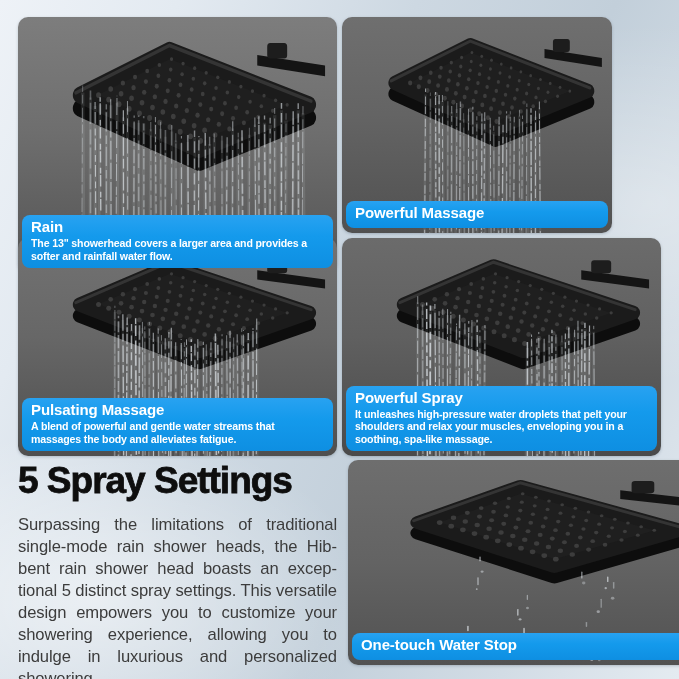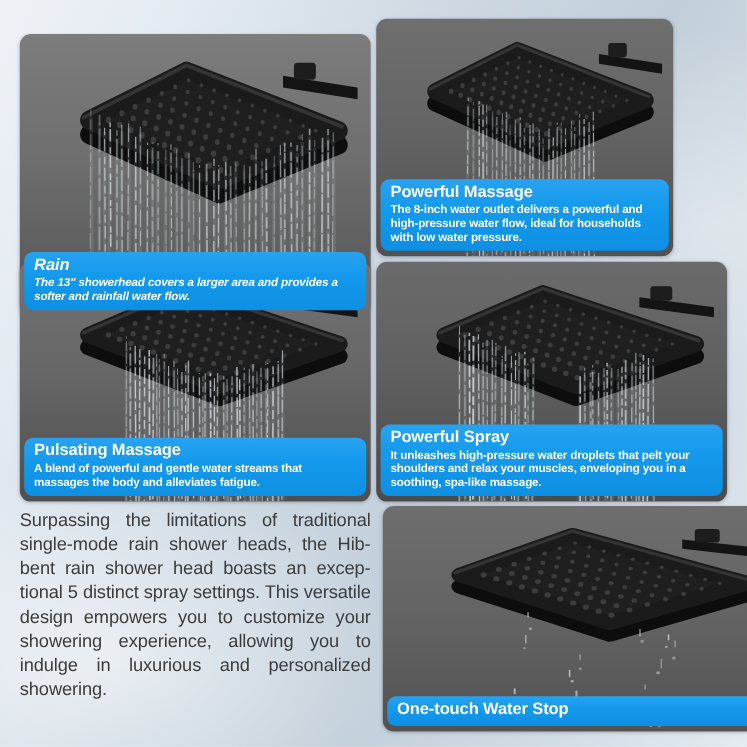--- a/index.html
+++ b/index.html
@@ -9,21 +9,21 @@
     background:
       radial-gradient(ellipse 420px 260px at 14% 88%, rgba(255,255,255,.55), rgba(255,255,255,0) 65%),
       radial-gradient(ellipse 500px 300px at 96% 30%, rgba(255,255,255,.35), rgba(255,255,255,0) 60%),
       linear-gradient(115deg,#eef2f7 0%,#e3eaf1 18%,#cdd8e2 42%,#c2cfda 62%,#d2dce5 82%,#e4ebf1 100%);
   }
   .panel{
     position:absolute;border-radius:10px;overflow:hidden;
     box-shadow:0 1px 3px rgba(40,60,80,.25);
   }
   .panel svg{position:absolute;inset:0;width:100%;height:100%;display:block;}
-  .p1{left:18px;top:31px;width:319px;height:256px;background:linear-gradient(180deg,#7d7d7d 0%,#6e6e6e 45%,#545454 100%);font-style:italic;}
+  .p1{left:18px;top:17px;width:319px;height:256px;background:linear-gradient(180deg,#7d7d7d 0%,#6e6e6e 45%,#545454 100%);}
   .p2{left:342px;top:17px;width:270px;height:216px;background:linear-gradient(180deg,#6f6f6f 0%,#646464 45%,#515151 100%);}
   .p3{left:18px;top:238px;width:319px;height:218px;background:linear-gradient(180deg,#727272 0%,#676767 45%,#4f4f4f 100%);}
   .p4{left:342px;top:238px;width:319px;height:218px;background:linear-gradient(180deg,#6b6b6b 0%,#606060 45%,#4a4a4a 100%);}
   .p5{left:348px;top:460px;width:319px;height:205px;background:linear-gradient(180deg,#6e6e6e 0%,#636363 50%,#525252 100%);padding-left:44px;}
   .label-box{
     position:absolute;left:4px;right:4px;bottom:5px;z-index:5;
     background:linear-gradient(180deg,#28a2f1 0%,#149aec 40%,#0e8fe2 100%);
     border-radius:8px;padding:4px 9px 6px 9px;color:#ffffff;
   }
   .label-title{font-size:15px;font-weight:bold;line-height:1.12;letter-spacing:-.1px;}
@@ -353,21 +353,20 @@
         <line x1="219.1" y1="86.5" x2="218.2" y2="216" stroke="rgba(240,246,252,0.47)" stroke-width="0.84" stroke-dasharray="9.1 1.7 14.4 3.9" stroke-dashoffset="5.6"></line>
         <line x1="224.0" y1="97.2" x2="223.9" y2="216" stroke="rgba(235,242,250,0.10)" stroke-width="2.84"></line>
         <line x1="224.0" y1="91.2" x2="224.4" y2="216" stroke="rgba(240,246,252,0.59)" stroke-width="1.46" stroke-dasharray="9.2 1.7 13.0 2.2" stroke-dashoffset="19.4"></line>
         <line x1="229.4" y1="99.7" x2="229.3" y2="216" stroke="rgba(235,242,250,0.10)" stroke-width="3.27"></line>
         <line x1="229.4" y1="93.7" x2="229.2" y2="216" stroke="rgba(240,246,252,0.53)" stroke-width="1.25" stroke-dasharray="11.3 3.1 9.2 2.4" stroke-dashoffset="14.3"></line>
         <line x1="233.9" y1="90.6" x2="235.0" y2="216" stroke="rgba(235,242,250,0.10)" stroke-width="2.41"></line>
         <line x1="233.9" y1="84.6" x2="235.0" y2="216" stroke="rgba(240,246,252,0.54)" stroke-width="1.21" stroke-dasharray="5.3 1.7 12.2 4.3" stroke-dashoffset="11.5"></line>
       </svg>
     <div class="label-box">
       <div class="label-title">Powerful Massage</div>
-      <div class="label-desc">The 8-inch water outlet delivers a powerful and high-pressure water flow, ideal for households with low water pressure.</div>
     </div>
   </div>
 
   <div class="panel p3">
     <svg class="photo-svg" viewBox="0 0 320 216" preserveAspectRatio="none">
         <polygon points="240,32 308,41 308,50 240,41" fill="#141414"></polygon>
         <rect x="250" y="22" width="20" height="13" rx="3" fill="#1d1d1d"></rect>
         <polygon points="62,77 152,39 292,85 182,123" fill="#0d0d0d" stroke="#0d0d0d" stroke-width="14" stroke-linejoin="round"></polygon>
         <polygon points="62,66 152,28 292,74 182,112" fill="#1f1f1f" stroke="#1b1b1b" stroke-width="14" stroke-linejoin="round"></polygon>
         <polyline points="58,64 152,24 294,71" fill="none" stroke="#343434" stroke-width="3" stroke-linecap="round"></polyline>
@@ -684,20 +683,21 @@
         <line x1="252.5" y1="93.0" x2="252.6" y2="216" stroke="rgba(235,242,250,0.10)" stroke-width="2.65"></line>
         <line x1="252.5" y1="87.0" x2="253.4" y2="216" stroke="rgba(240,246,252,0.49)" stroke-width="0.95" stroke-dasharray="13.5 3.6 15.7 2.6" stroke-dashoffset="10.1"></line>
       </svg>
     <div class="label-box">
       <div class="label-title">Powerful Spray</div>
       <div class="label-desc">It unleashes high-pressure water droplets that pelt your shoulders and relax your muscles, enveloping you in a soothing, spa-like massage.</div>
     </div>
   </div>
 
   <div class="text-block">
+    <h1 class="headline">5 Spray Settings</h1>
     <p class="body-par">Surpassing the limitations of traditional single-mode rain shower heads, the Hib­bent rain shower head boasts an excep­tional 5 distinct spray settings. This versa­tile design empowers you to customize your showering experience, allowing you to indulge in luxurious and personalized showering.</p>
   </div>
 
   <div class="panel p5">
     <svg class="photo-svg" viewBox="0 0 320 216" preserveAspectRatio="none">
         <polygon points="240,32 308,41 308,50 240,41" fill="#141414"></polygon>
         <rect x="250" y="22" width="20" height="13" rx="3" fill="#1d1d1d"></rect>
         <polygon points="62,77 152,39 292,85 182,123" fill="#0d0d0d" stroke="#0d0d0d" stroke-width="14" stroke-linejoin="round"></polygon>
         <polygon points="62,66 152,28 292,74 182,112" fill="#1f1f1f" stroke="#1b1b1b" stroke-width="14" stroke-linejoin="round"></polygon>
         <polyline points="58,64 152,24 294,71" fill="none" stroke="#343434" stroke-width="3" stroke-linecap="round"></polyline>

